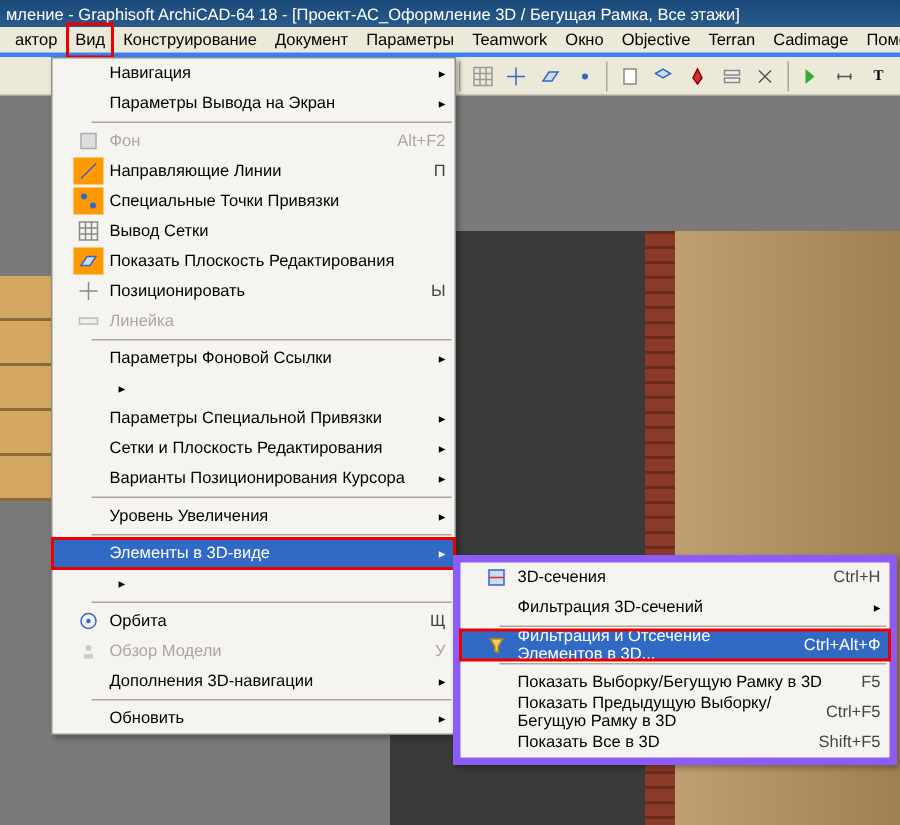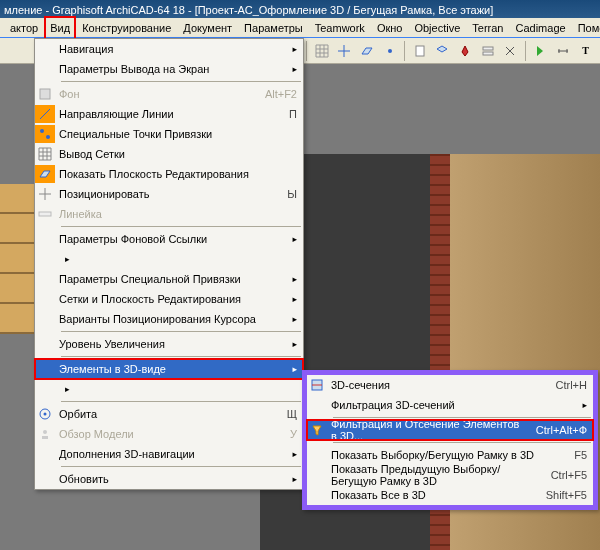--- a/index.html
+++ b/index.html
@@ -1,32 +1,32 @@
 <!DOCTYPE html>
 <html><head>
 <meta charset="utf-8">
 <style>
 *{margin:0;padding:0;box-sizing:border-box;font-family:Tahoma,Arial,sans-serif;font-size:11px;color:#000}
 body{width:600px;height:550px;overflow:hidden;background:#d4d0c8;position:relative}
 .titlebar{height:18px;background:linear-gradient(#1a4a7a,#2a5a8a);color:#fff;padding:2px 4px;display:flex;align-items:flex-end}
 .titlebar span{color:#fff}
-.menubar{height:20px;background:#ece9d8;display:flex;align-items:center;padding:0 4px;border-bottom:1px solid #3b82f6}
+.menubar{height:20px;background:#ece9d8;display:flex;align-items:center;padding:0 4px;border-bottom:3px solid #3b82f6}
 .menubar-item{padding:2px 6px;cursor:default}
 .menubar-item.active{border:2px solid #e00;padding:4px 4px}
 .toolbar{height:26px;background:#ece9d8;display:flex;align-items:center;padding:0 4px;border-bottom:1px solid #aca899;gap:2px}
 .tbtn{width:22px;height:22px;display:flex;align-items:center;justify-content:center;border:1px solid transparent}
 .sep{width:1px;height:20px;background:#aca899;margin:0 2px}
 .viewport{position:absolute;top:64px;left:0;right:0;bottom:0;background:#7a7a7a}
 .wall{position:absolute;top:90px;left:260px;width:170px;height:460px;background:#3a3a3a}
 .brick{position:absolute;top:90px;left:430px;width:20px;height:460px;background:repeating-linear-gradient(0deg,#8b3a2a 0 8px,#6b2a1a 8px 10px)}
 .wall2{position:absolute;top:90px;left:450px;width:150px;height:460px;background:linear-gradient(90deg,#c0a070,#a08050)}
 .shelf{position:absolute;top:120px;left:0;width:60px;height:200px}
 .shelf div{height:30px;border-bottom:2px solid #8b6a3a;background:#d4a860}
 .dropdown{position:absolute;top:38px;left:34px;width:270px;background:#f5f4f0;border:1px solid #918f88;box-shadow:2px 2px 4px rgba(0,0,0,.3);z-index:10}
-.dropdown-item{display:flex;align-items:center;height:20px;padding:0 6px 0 0;position:relative}
+.dropdown-item{display:flex;align-items:center;height:20px;padding:0 6px 0 14px;position:relative}
 .dropdown-item.hl{background:#316ac5}
 .dropdown-item.hl span{color:#fff}
 .dropdown-item.disabled span{color:#aca899}
 .dropdown-item.box{outline:2px solid #e00;outline-offset:-1px}
 .di-icon{width:20px;height:18px;display:flex;align-items:center;justify-content:center;margin-right:4px}
 .di-label{flex:1}
 .di-short{margin-left:8px;color:#444}
 .di-arrow{margin-left:6px;font-size:9px}
 .hr{height:1px;background:#aca899;margin:2px 2px 2px 26px}
 .submenu{position:absolute;top:370px;left:302px;width:296px;background:#f5f4f0;border:5px solid #8b5cf6;box-shadow:2px 2px 4px rgba(0,0,0,.3);z-index:11}

